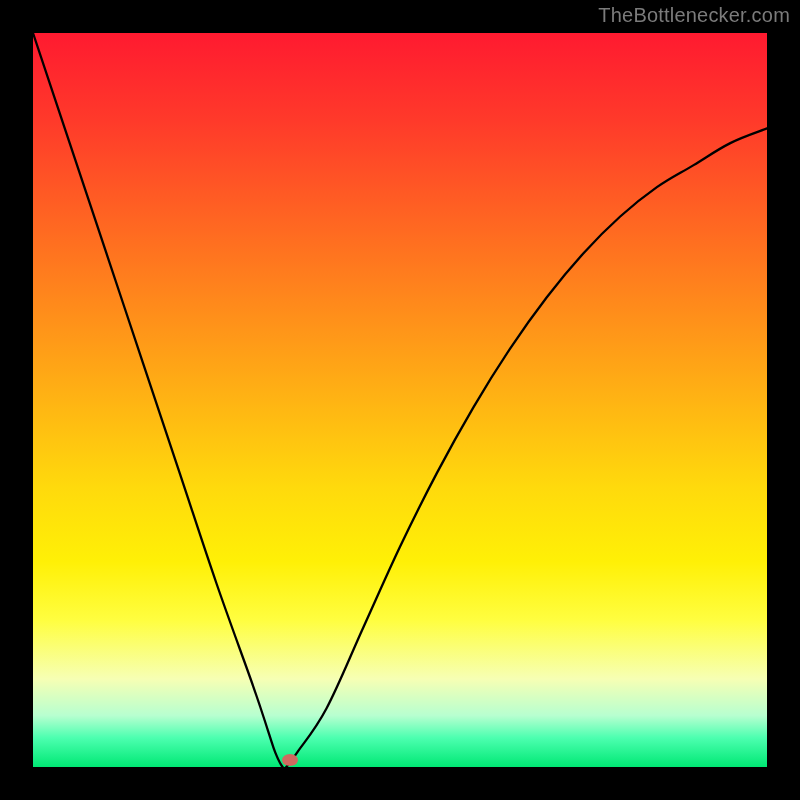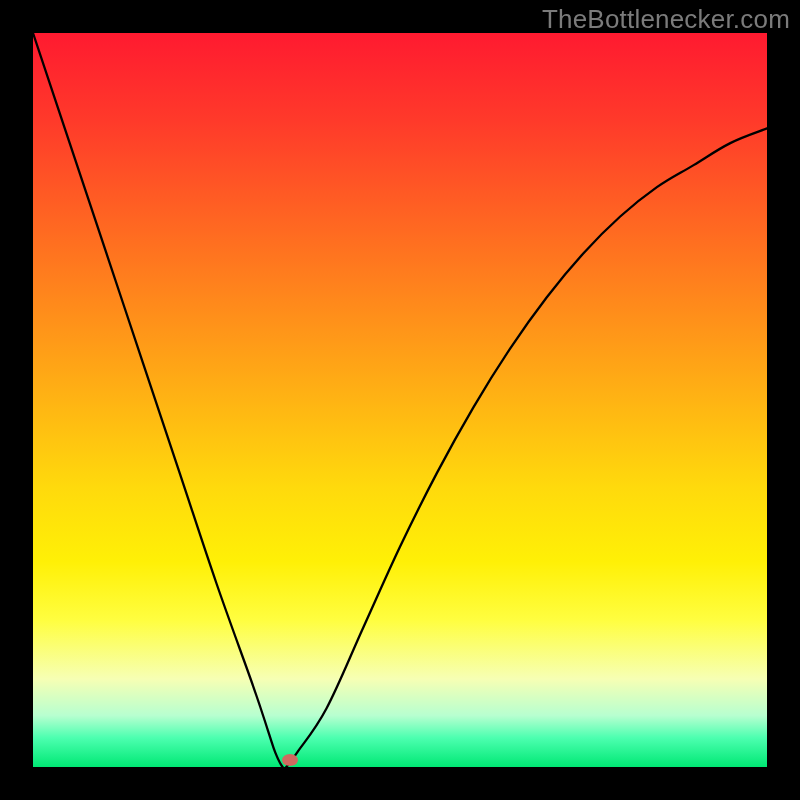--- a/index.html
+++ b/index.html
@@ -40,21 +40,21 @@
       #b7ffd0 93%,
       #4dffb0 96%,
       #00e874 100%
     );
   }
   .attribution {
     position: absolute;
     top: 4px;
     right: 10px;
     color: #7b7b7b;
-    font-size: 26px;
+    font-size: 20px;
     letter-spacing: 0.2px;
     font-weight: 400;
   }
   svg.curve {
     position: absolute;
     left: 0;
     top: 0;
     width: 734px;
     height: 734px;
     overflow: visible;

